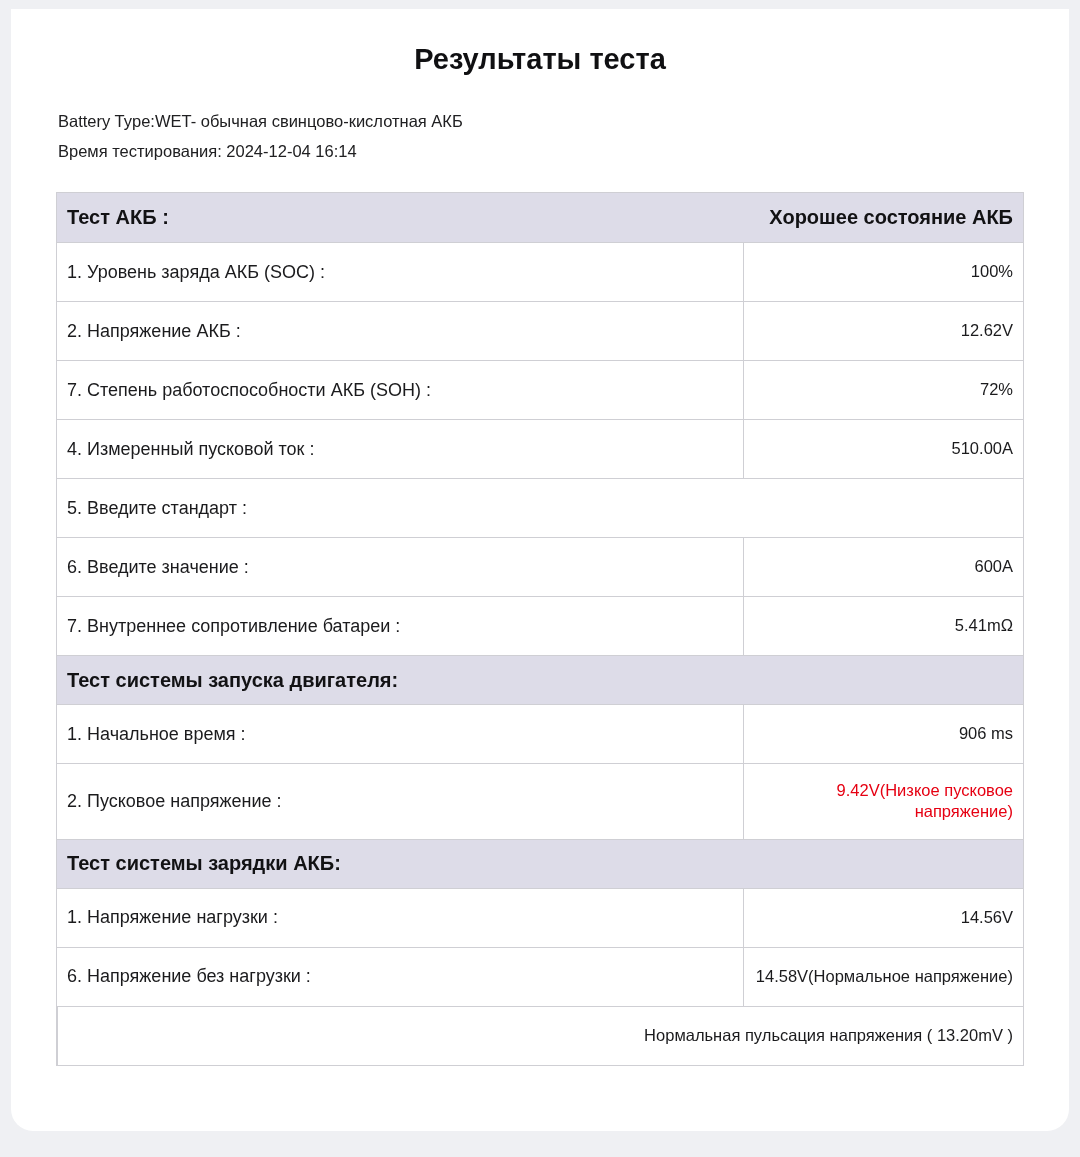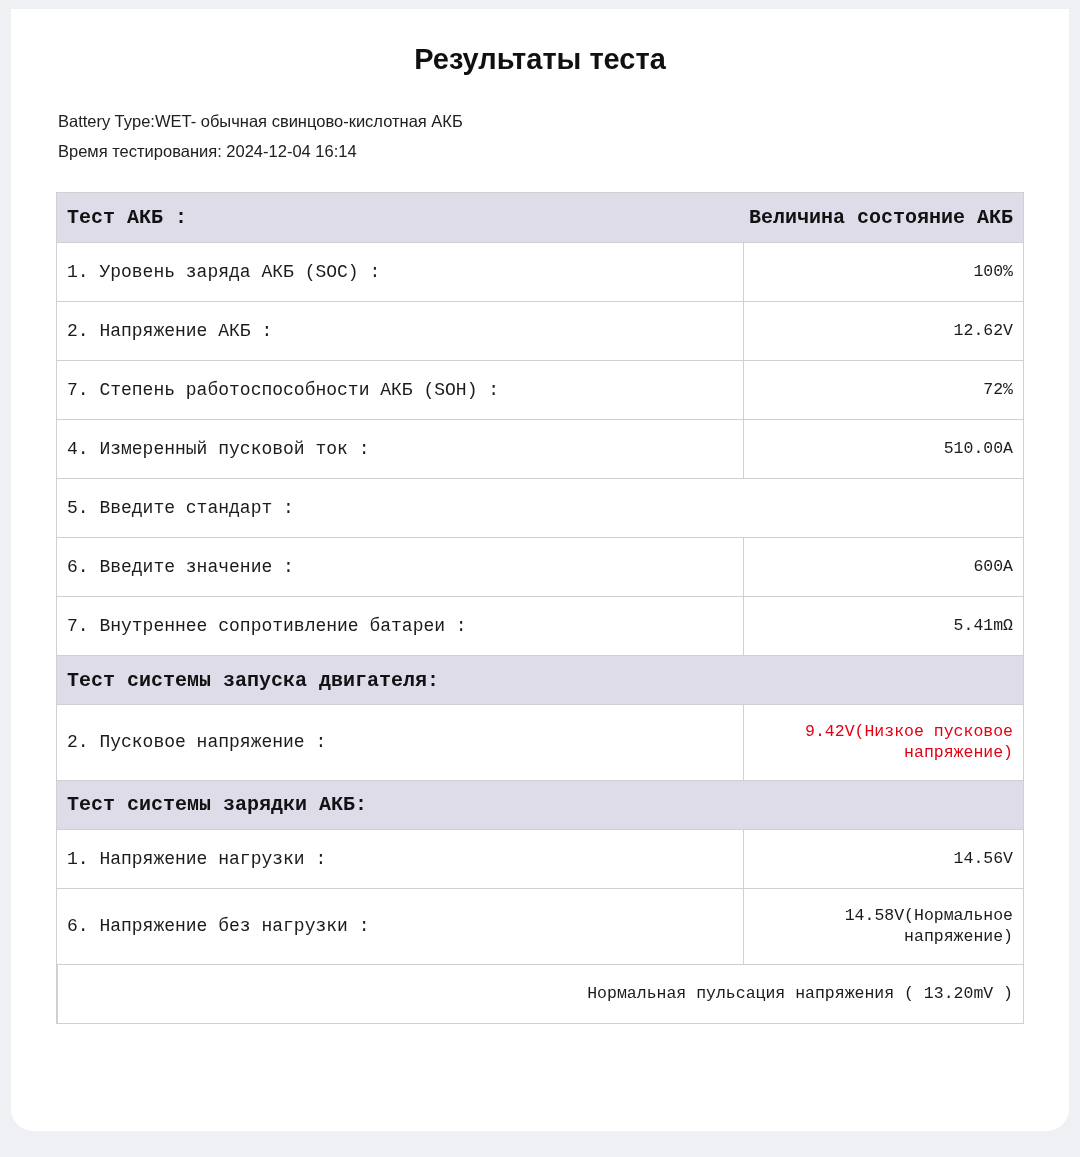--- a/index.html
+++ b/index.html
@@ -28,21 +28,20 @@
   }
   .meta {
     font-size: 16.5px;
     line-height: 30px;
     color: #202022;
     margin: 0 0 26px 2px;
   }
   .report-table {
     border: 1px solid var(--table-border, #cfcfd4);
     width: 100%;
-    font-family: Liberation Mono, monospace;
   }
   .report-table > div + div {
     border-top: 1px solid var(--table-border, #cfcfd4);
   }
   .section-header {
     display: flex;
     justify-content: space-between;
     align-items: center;
     min-height: 49px;
     padding: 4px 10px;
@@ -90,21 +89,21 @@
 
   <div class="meta">
     <div>Battery Type:WET- обычная свинцово-кислотная АКБ</div>
     <div>Время тестирования: 2024-12-04 16:14</div>
   </div>
 
   <div class="report-table">
 
     <div class="section-header">
       <div class="sh-left">Тест АКБ :</div>
-      <div class="sh-right">Величина состояние АКБ</div>
+      <div class="sh-right">Хорошее состояние АКБ</div>
     </div>
 
     <div class="row">
       <div class="label">1. Уровень заряда АКБ (SOC) :</div>
       <div class="value">100%</div>
     </div>
     <div class="row">
       <div class="label">2. Напряжение АКБ :</div>
       <div class="value">12.62V</div>
     </div>
@@ -127,20 +126,24 @@
       <div class="label">7. Внутреннее сопротивление батареи :</div>
       <div class="value">5.41mΩ</div>
     </div>
 
     <div class="section-header">
       <div class="sh-left">Тест системы запуска двигателя:</div>
       <div class="sh-right"></div>
     </div>
 
     <div class="row">
+      <div class="label">1. Начальное время :</div>
+      <div class="value">906 ms</div>
+    </div>
+    <div class="row">
       <div class="label">2. Пусковое напряжение :</div>
       <div class="value alert">9.42V(Низкое пусковое напряжение)</div>
     </div>
 
     <div class="section-header">
       <div class="sh-left">Тест системы зарядки АКБ:</div>
       <div class="sh-right"></div>
     </div>
 
     <div class="row">

